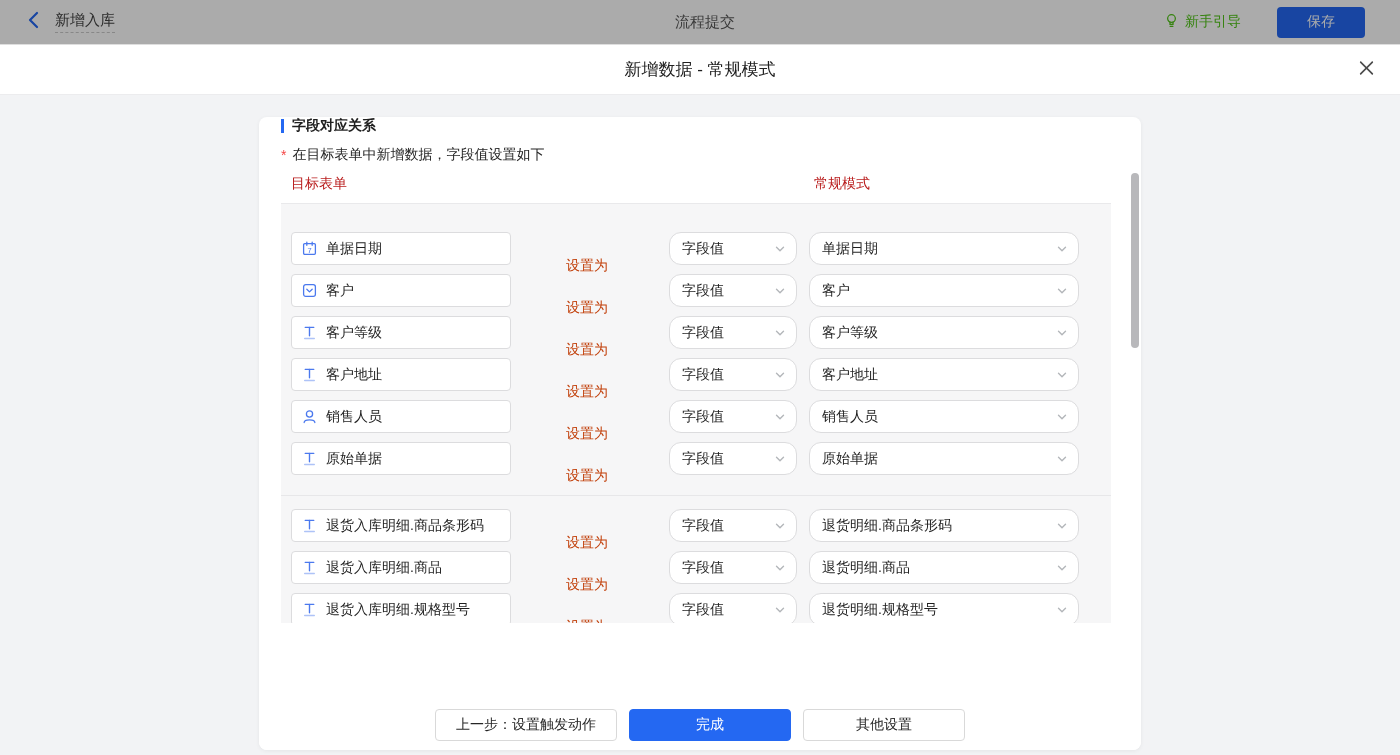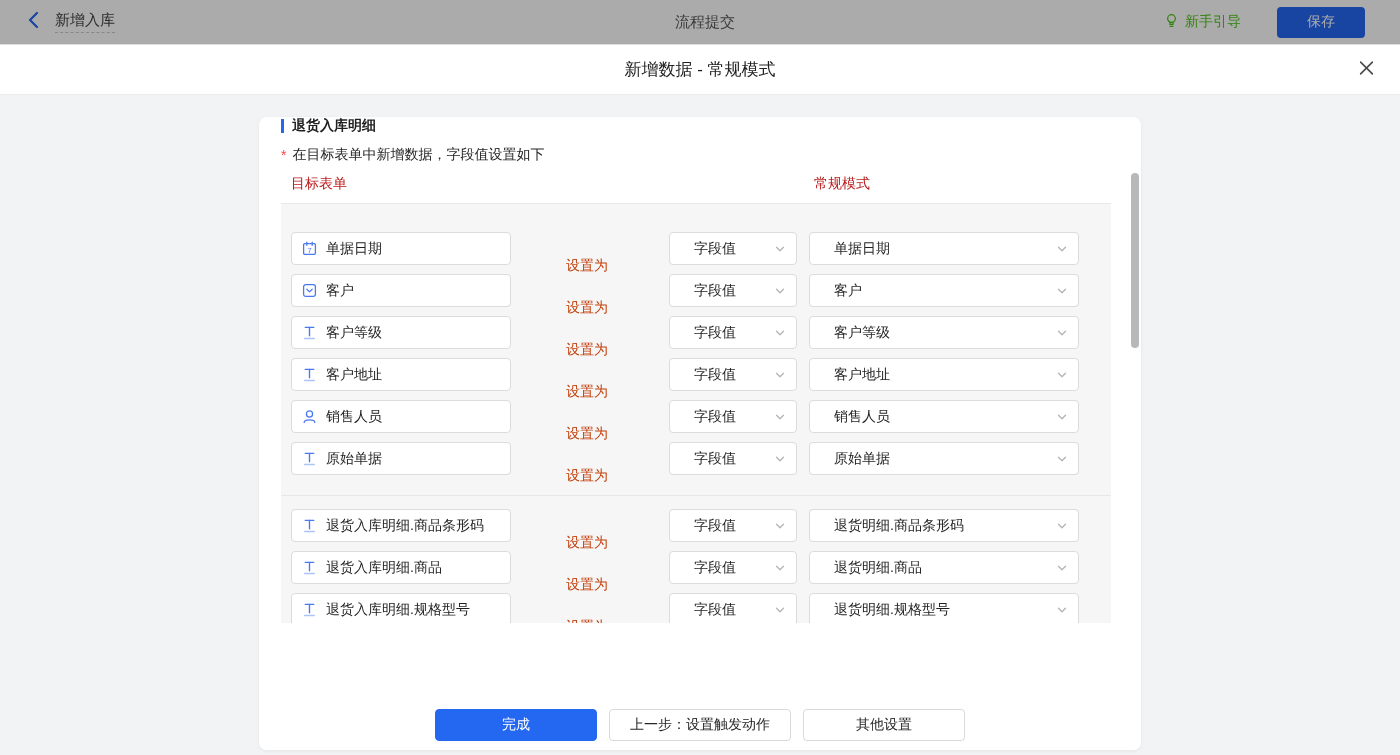--- a/index.html
+++ b/index.html
@@ -44,22 +44,22 @@
   .rows-area { margin-top:6px; width:830px; height:420px; overflow:hidden;
     background:#f6f6f7; border-top:1px solid #e9e9eb; padding-top:28px; }
   .group + .group { border-top:1px solid #e7e7e9; margin-top:20px; padding-top:13px; }
   .row { position:relative; height:33px; margin-bottom:9px; }
   .fbox { position:absolute; left:10px; top:0; width:220px; height:33px; background:#fff;
     border:1px solid #dcdcde; border-radius:4px; display:flex; align-items:center;
     padding-left:10px; gap:9px; cursor:pointer; }
   .ftext { font-size:14px; color:#1f1f1f; }
   .setas { position:absolute; left:285px; top:17px; line-height:33px; font-size:14px; color:#c2410c; }
   .dd { position:absolute; top:0; height:33px; background:#fff; border:1px solid #dcdcde;
-    border-radius:4px; display:flex; align-items:center; justify-content:space-between;
-    padding:0 10px 0 24px; cursor:pointer; }
+    border-radius:12px; display:flex; align-items:center; justify-content:space-between;
+    padding:0 10px 0 12px; cursor:pointer; }
   .dd1 { left:388px; width:128px; }
   .dd2 { left:528px; width:270px; }
   .ddtext { font-size:14px; color:#1f1f1f; white-space:nowrap; }
   .ficon, .chev { display:flex; align-items:center; }
 
   .scroll-thumb { position:absolute; left:872px; top:56px; width:8px; height:175px;
     background:#b8b8bb; border-radius:4px; cursor:pointer; }
 
   .card-footer { position:absolute; left:0; right:0; bottom:0; height:50px; background:#fff;
     border-radius:0 0 8px 8px; display:flex; align-items:center; justify-content:center; gap:12px; }
@@ -116,21 +116,21 @@
       </span>
     </span>
   </div>
 
   <div class="modal-body">
     <div class="card">
 
       <div class="card-body">
         <div class="sec-title">
           <span class="sec-bar"></span>
-          <span>退货入库明细</span>
+          <span>字段对应关系</span>
         </div>
         <div class="note">
           <span class="asterisk">*</span>
           <span>在目标表单中新增数据，字段值设置如下</span>
         </div>
         <div class="cols">
           <span class="col-target">目标表单</span>
           <span class="col-output">常规模式</span>
         </div>
         <div class="rows-area" id="rows-area">
@@ -422,19 +422,19 @@
                   </span>
     </div>
   </div>
 </div>
           </div>
       </div>
 
       <div class="scroll-thumb"></div>
 
       <div class="card-footer">
+        <button class="btn">上一步：设置触发动作</button>
         <button class="btn btn-primary">完成</button>
-        <button class="btn">上一步：设置触发动作</button>
         <button class="btn btn-other">其他设置</button>
       </div>
     </div>
   </div>
 </div>
 
 </body></html>

